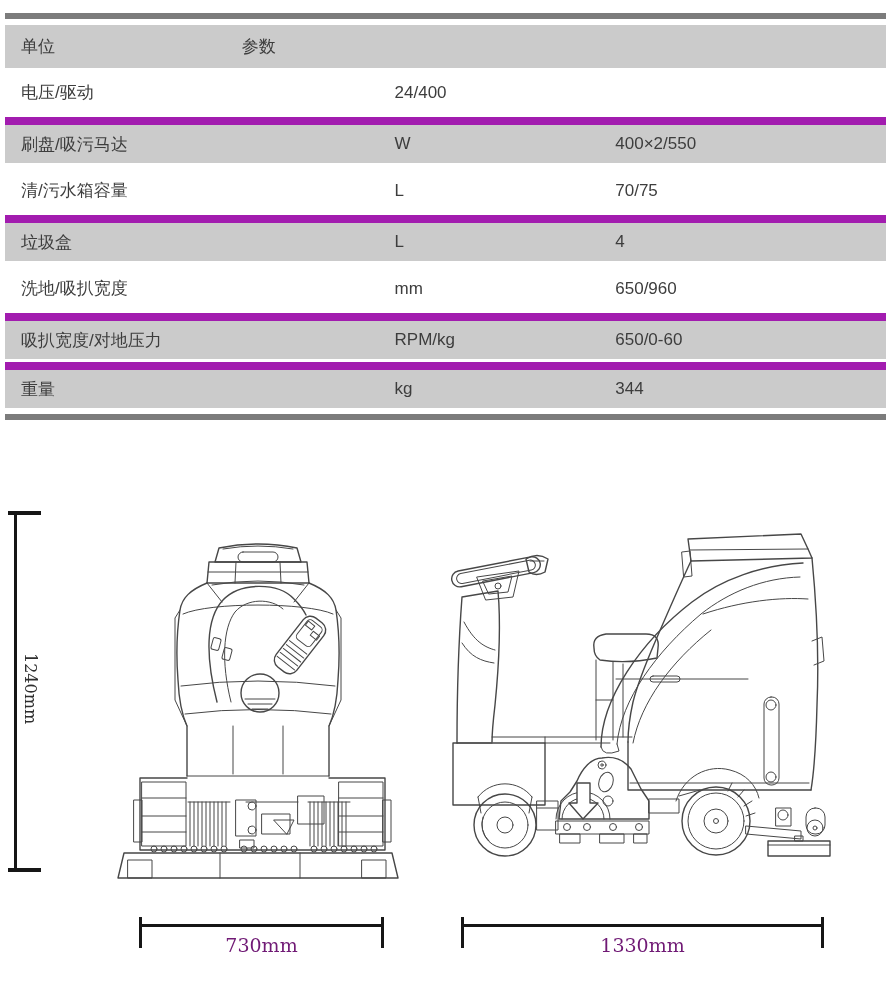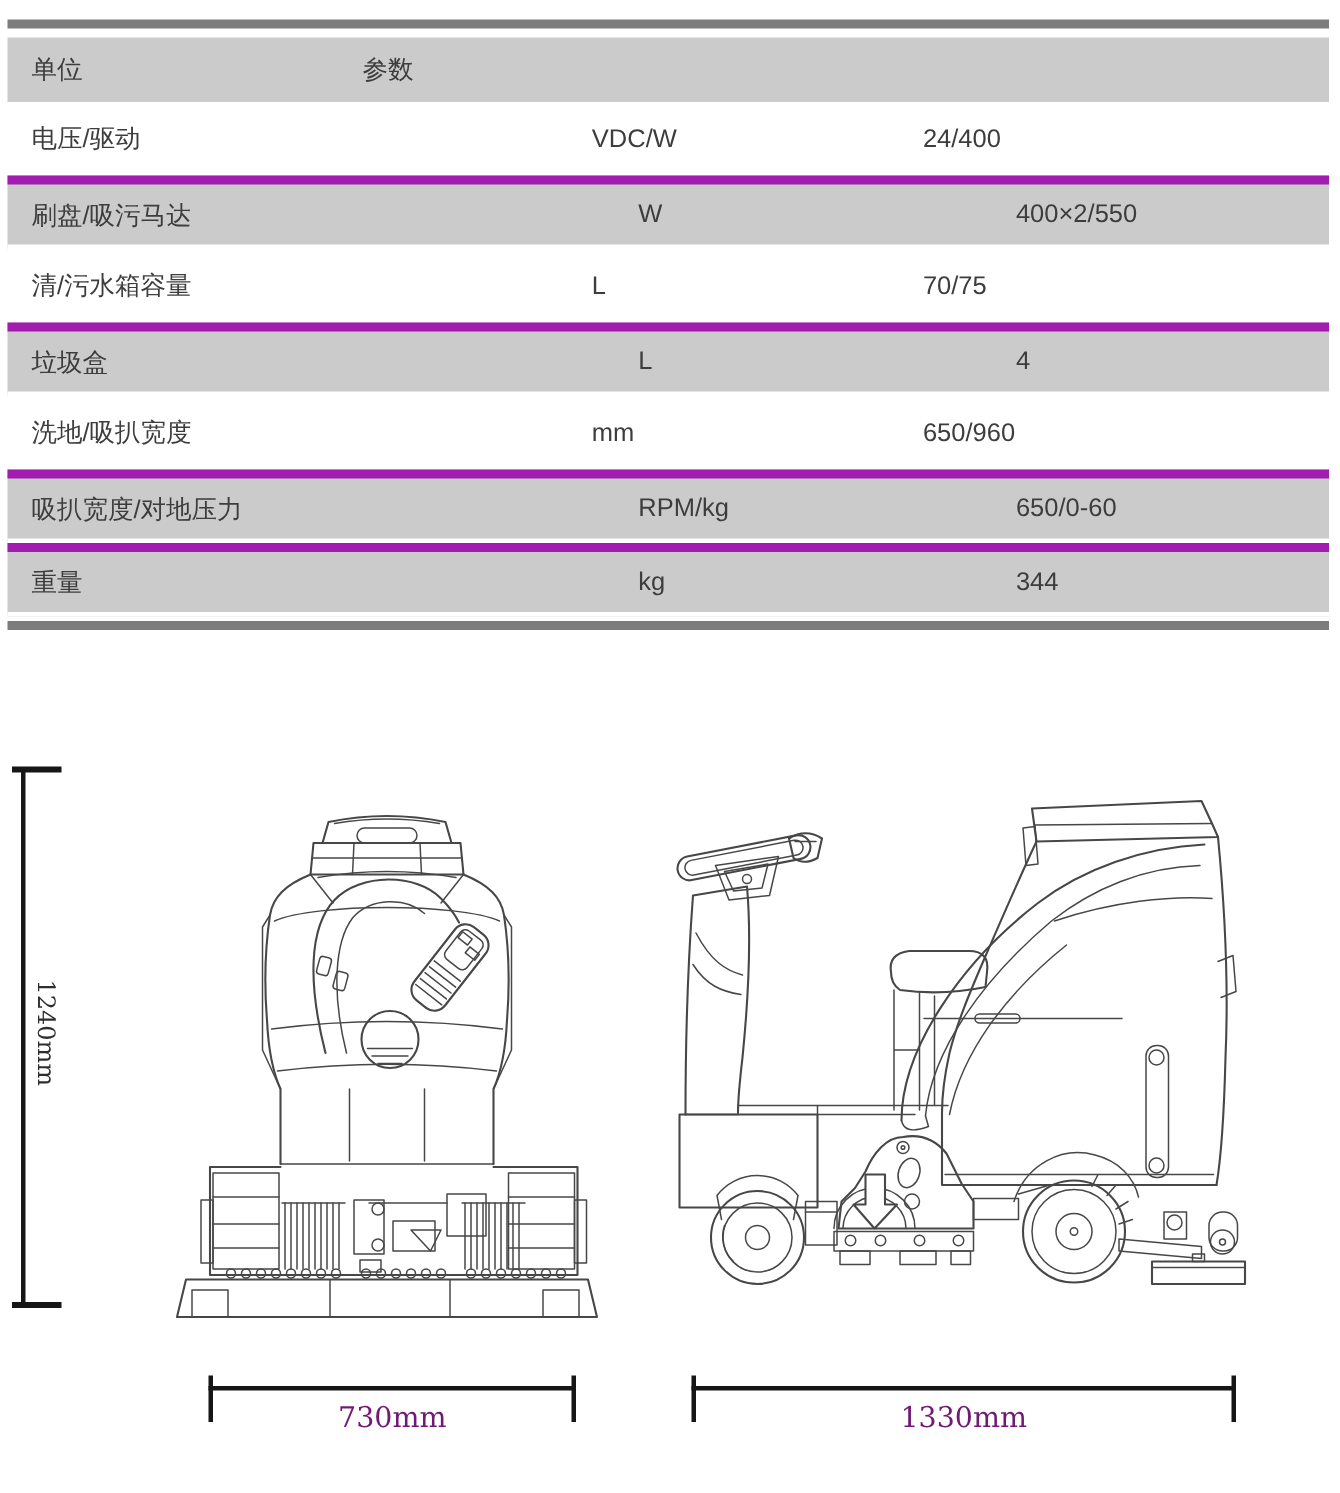--- a/index.html
+++ b/index.html
@@ -7,21 +7,21 @@
         font-family:"Liberation Sans","DejaVu Sans",sans-serif;color:#3d3d3d;}
 
   
   .spec-table{position:absolute;left:5px;top:13px;width:881px;}
   .bar{height:6px;background:#7c7c7c;}
   .bar.top{margin-bottom:6px;}
   .bar.bottom{margin-top:3px;}
   .row{display:flex;align-items:center;padding:0 16px;font-size:17px;box-sizing:border-box;}
   .row.header{height:43px;background:#cbcbcb;}
   .row.data{height:49px;background:#ffffff;}
-  .row.gray{background:#cbcbcb;border-top:6px solid #a21caf;border-bottom:3px solid #ffffff;gap:31px;}
+  .row.gray{background:#cbcbcb;border-top:8px solid #a21caf;border-bottom:3px solid #ffffff;}
   .c{white-space:nowrap;}
   .c.name{width:44%;}
   .c.unit{width:26%;}
   .c.value{flex:1;}
 
   
   .dim{position:absolute;background:#161616;}
   .vdim-line{left:14px;top:512px;width:3px;height:359px;}
   .vdim-cap-top{left:8px;top:511px;width:33px;height:4px;}
   .vdim-cap-bot{left:8px;top:868px;width:33px;height:4px;}
@@ -53,21 +53,20 @@
   <div class="spec-table">
     <div class="bar top"></div>
 
     <div class="row header">
       <div class="c unit">单位</div>
       <div class="c value">参数</div>
     </div>
 
     <div class="row data">
       <div class="c name">电压/驱动</div>
-      <div class="c unit">VDC/W</div>
       <div class="c value">24/400</div>
     </div>
     <div class="row data gray">
       <div class="c name">刷盘/吸污马达</div>
       <div class="c unit">W</div>
       <div class="c value">400×2/550</div>
     </div>
     <div class="row data">
       <div class="c name">清/污水箱容量</div>
       <div class="c unit">L</div>

